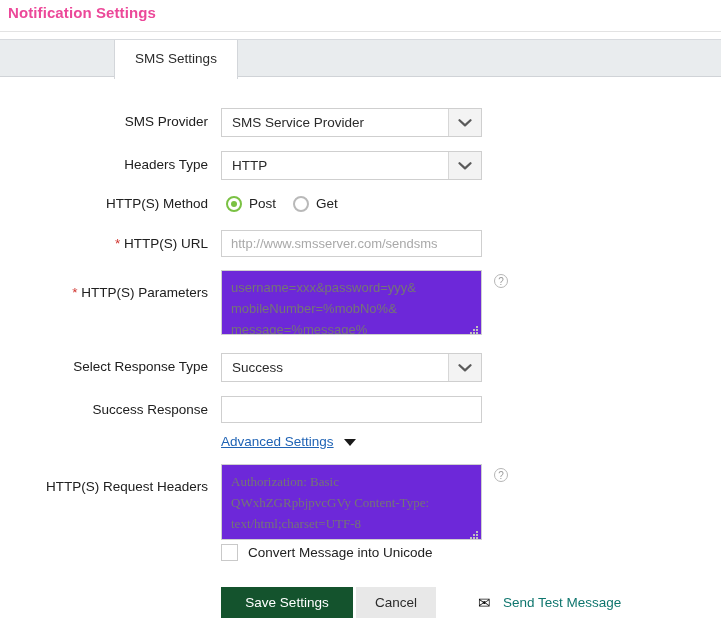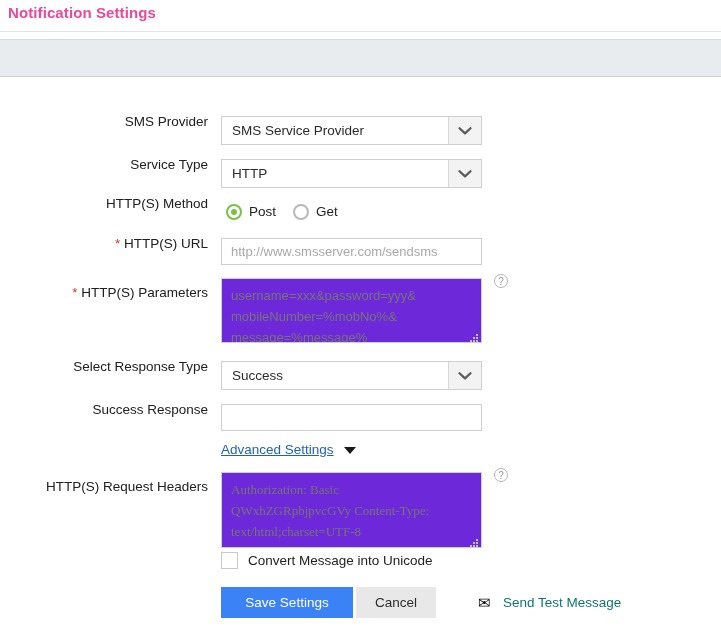--- a/index.html
+++ b/index.html
@@ -98,21 +98,20 @@
     white-space: nowrap;
   }
   .req {
     color: #d0322d;
     font-size: 13.5px;
   }
 
   .ctl {
     position: absolute;
     left: 221px;
-    margin-top: 8px;
   }
 
   
   .input {
     box-sizing: border-box;
     width: 261px;
     height: 27px;
     border: 1px solid #cfcfcf;
     background: #ffffff;
     font-family: "Liberation Sans", sans-serif;
@@ -297,21 +296,21 @@
     height: 31px;
     line-height: 31px;
     text-align: center;
     font-size: 13.5px;
     cursor: pointer;
     border: none;
     font-family: "Liberation Sans", sans-serif;
     padding: 0;
   }
   .btn-save {
-    background: #3b82f6;
+    background: #14532d;
     color: #ffffff;
     width: 132px;
   }
   .btn-cancel {
     background: #e8e8e8;
     color: #2b2b2b;
     width: 80px;
   }
 
   .sendtest {
@@ -336,40 +335,43 @@
     color: #0f766e;
   }
 </style>
 </head>
 <body>
 
 <div class="page-title">Notification Settings</div>
 <div class="title-rule"></div>
 
 <div class="tabstrip">
+  <div class="tab tab-sms">
+    <span>SMS Settings</span>
+  </div>
 </div>
 
 <div class="form">
 
   <div class="row" style="top:30px;">
     <div class="label" style="top:6px;">SMS Provider</div>
     <div class="ctl" style="top:0;">
       <div class="select-wrap">
         <span class="val">SMS Service Provider</span>
         <span class="arrowbox">
           <svg width="14" height="10" viewBox="0 0 14 10">
               <path d="M1.5 2.2 L7 7.4 L12.5 2.2" fill="none" stroke="#5a5a5a" stroke-width="2.2" stroke-linecap="round" stroke-linejoin="round"></path>
             </svg>
         </span>
       </div>
     </div>
   </div>
 
   <div class="row" style="top:73px;">
-    <div class="label" style="top:6px;">Service Type</div>
+    <div class="label" style="top:6px;">Headers Type</div>
     <div class="ctl" style="top:0;">
       <div class="select-wrap">
         <span class="val">HTTP</span>
         <span class="arrowbox">
           <svg width="14" height="10" viewBox="0 0 14 10">
               <path d="M1.5 2.2 L7 7.4 L12.5 2.2" fill="none" stroke="#5a5a5a" stroke-width="2.2" stroke-linecap="round" stroke-linejoin="round"></path>
             </svg>
         </span>
       </div>
     </div>

